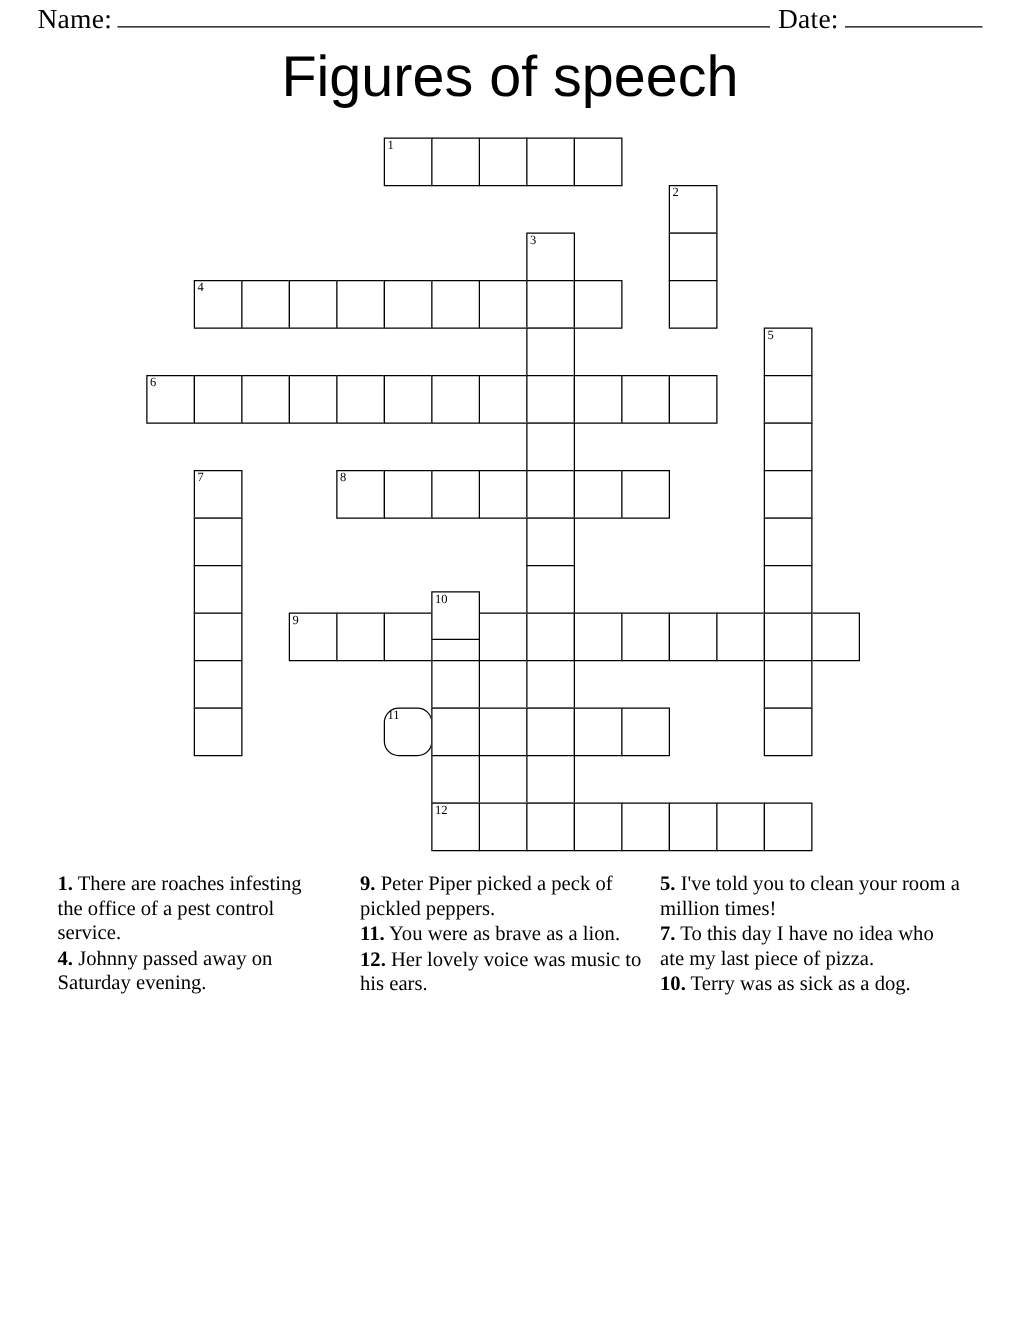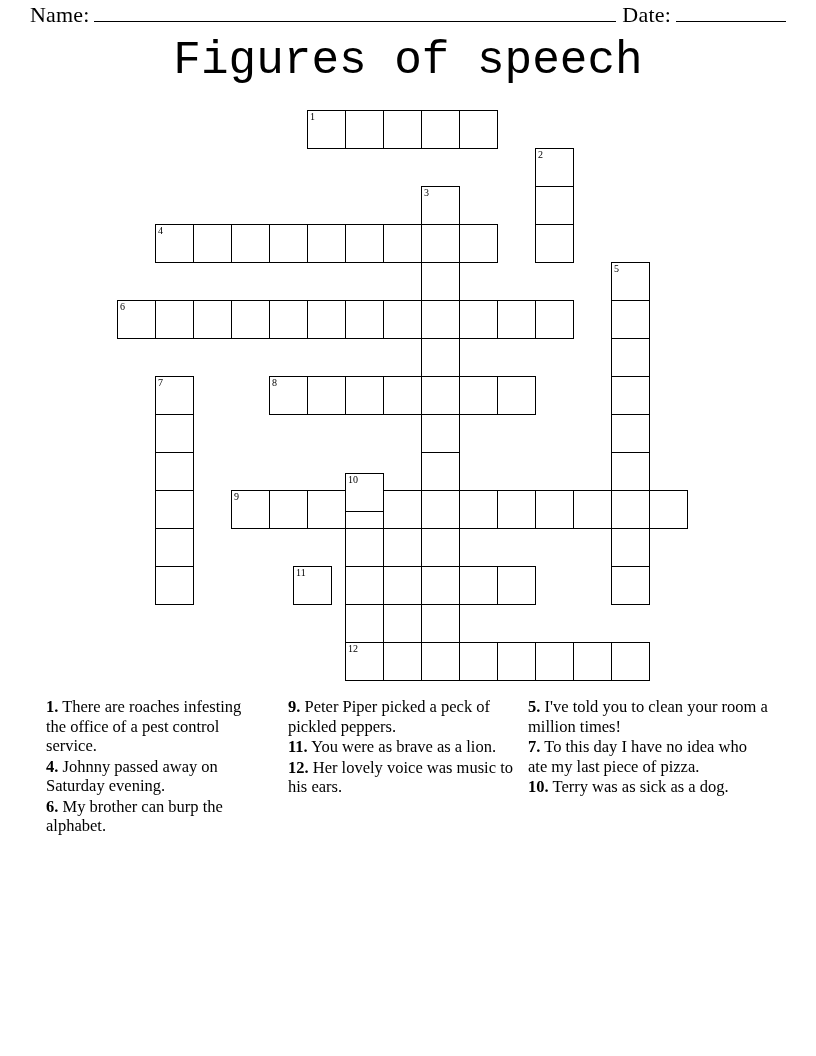--- a/index.html
+++ b/index.html
@@ -47,21 +47,21 @@
 
   
   .title {
     position: absolute;
     top: 36px;
     left: 0;
     width: 816px;
     text-align: center;
     font-size: 46px;
     font-weight: normal;
-    font-family: Liberation Mono, monospace;
+    font-family: Liberation Sans, sans-serif;
     line-height: 1.1;
   }
 
   
   .grid-area {
     position: absolute;
     top: 105px;
     left: 0;
     width: 816px;
     height: 590px;
@@ -157,21 +157,21 @@
       <div class="cell" style="left: 421px; top: 423px;"></div>
       <div class="cell" style="left: 611px; top: 423px;"></div>
       <div class="cell" style="left: 155px; top: 423px;"></div>
       <div class="cell" style="left: 345px; top: 423px;"></div>
       <div class="cell" style="left: 383px; top: 461px;"></div>
       <div class="cell" style="left: 421px; top: 461px;"></div>
       <div class="cell" style="left: 459px; top: 461px;"></div>
       <div class="cell" style="left: 497px; top: 461px;"></div>
       <div class="cell" style="left: 611px; top: 461px;"></div>
       <div class="cell" style="left: 155px; top: 461px;"></div>
-      <div class="cell" style="left: 293px; top: 461px;">
+      <div class="cell" style="left: 307px; top: 461px; border-radius: 12px;">
         <span class="num">11</span>
       </div>
       <div class="cell" style="left: 345px; top: 461px;"></div>
       <div class="cell" style="left: 421px; top: 499px;"></div>
       <div class="cell" style="left: 345px; top: 499px;"></div>
       <div class="cell" style="left: 383px; top: 537px;"></div>
       <div class="cell" style="left: 421px; top: 537px;"></div>
       <div class="cell" style="left: 459px; top: 537px;"></div>
       <div class="cell" style="left: 497px; top: 537px;"></div>
       <div class="cell" style="left: 535px; top: 537px;"></div>
@@ -235,21 +235,20 @@
       <div class="cell" style="left: 155px; top: 309px;"></div>
       <div class="cell" style="left: 421px; top: 347px;"></div>
       <div class="cell" style="left: 611px; top: 347px;"></div>
       <div class="cell" style="left: 155px; top: 347px;"></div>
     </div>
 
   <div class="clues">
     <div class="clue-col col1" id="clue-col-1">
         <div class="clue"><b>1.</b> There are roaches infesting the office of a pest control service.</div>
         <div class="clue"><b>4.</b> Johnny passed away on Saturday evening.</div>
-        <div class="clue"><b>6.</b> My brother can burp the alphabet.</div>
       </div>
     <div class="clue-col col2" id="clue-col-2">
         <div class="clue"><b>9.</b> Peter Piper picked a peck of pickled peppers.</div>
         <div class="clue"><b>11.</b> You were as brave as a lion.</div>
         <div class="clue"><b>12.</b> Her lovely voice was music to his ears.</div>
       </div>
     <div class="clue-col col3" id="clue-col-3">
         <div class="clue"><b>5.</b> I've told you to clean your room a million times!</div>
         <div class="clue"><b>7.</b> To this day I have no idea who ate my last piece of pizza.</div>
         <div class="clue"><b>10.</b> Terry was as sick as a dog.</div>

